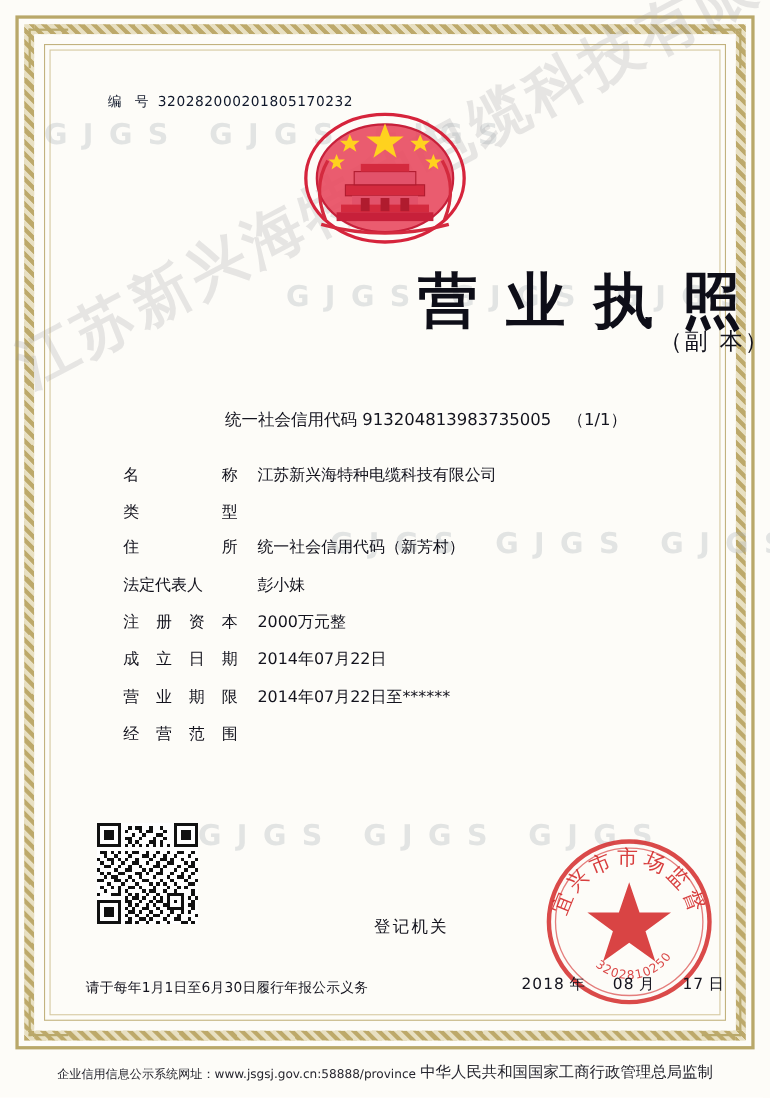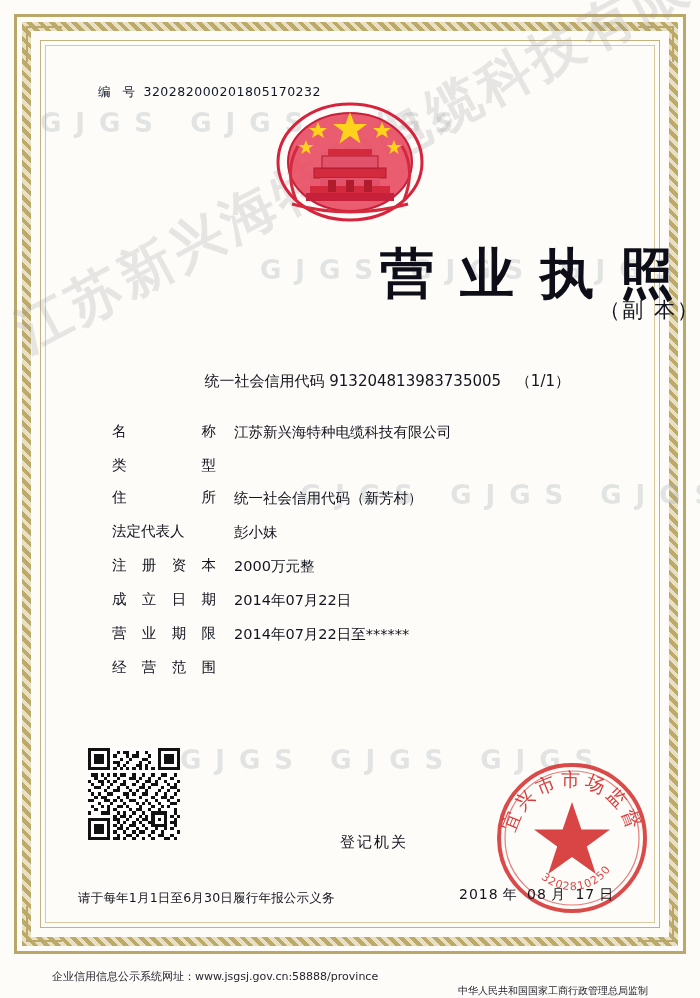--- a/index.html
+++ b/index.html
@@ -224,35 +224,35 @@
     letter-spacing: 0.2px;
   }
   .date-line {
     position: absolute;
     left: 455px;
     top: 886px;
     font-size: 14px;
     color: #13131d;
     letter-spacing: 1px;
   }
-  .date-line .num { padding: 0 4px; }
+  .date-line .num { padding: 0 4px; margin-left: 15px; }
 
   
   .footer-left {
     position: absolute;
     left: 52px;
     bottom: 14px;
     font-size: 11px;
     color: #25252e;
   }
   .footer-right {
     position: absolute;
     right: 52px;
-    bottom: 0;
-    font-size: 10px;
+    bottom: 14px;
+    font-size: 14px;
     color: #25252e;
   }
 </style>
 </head>
 <body>
 
 <div class="page">
 
   <div class="frame-outer"></div>
   <div class="frame-mid"></div>

